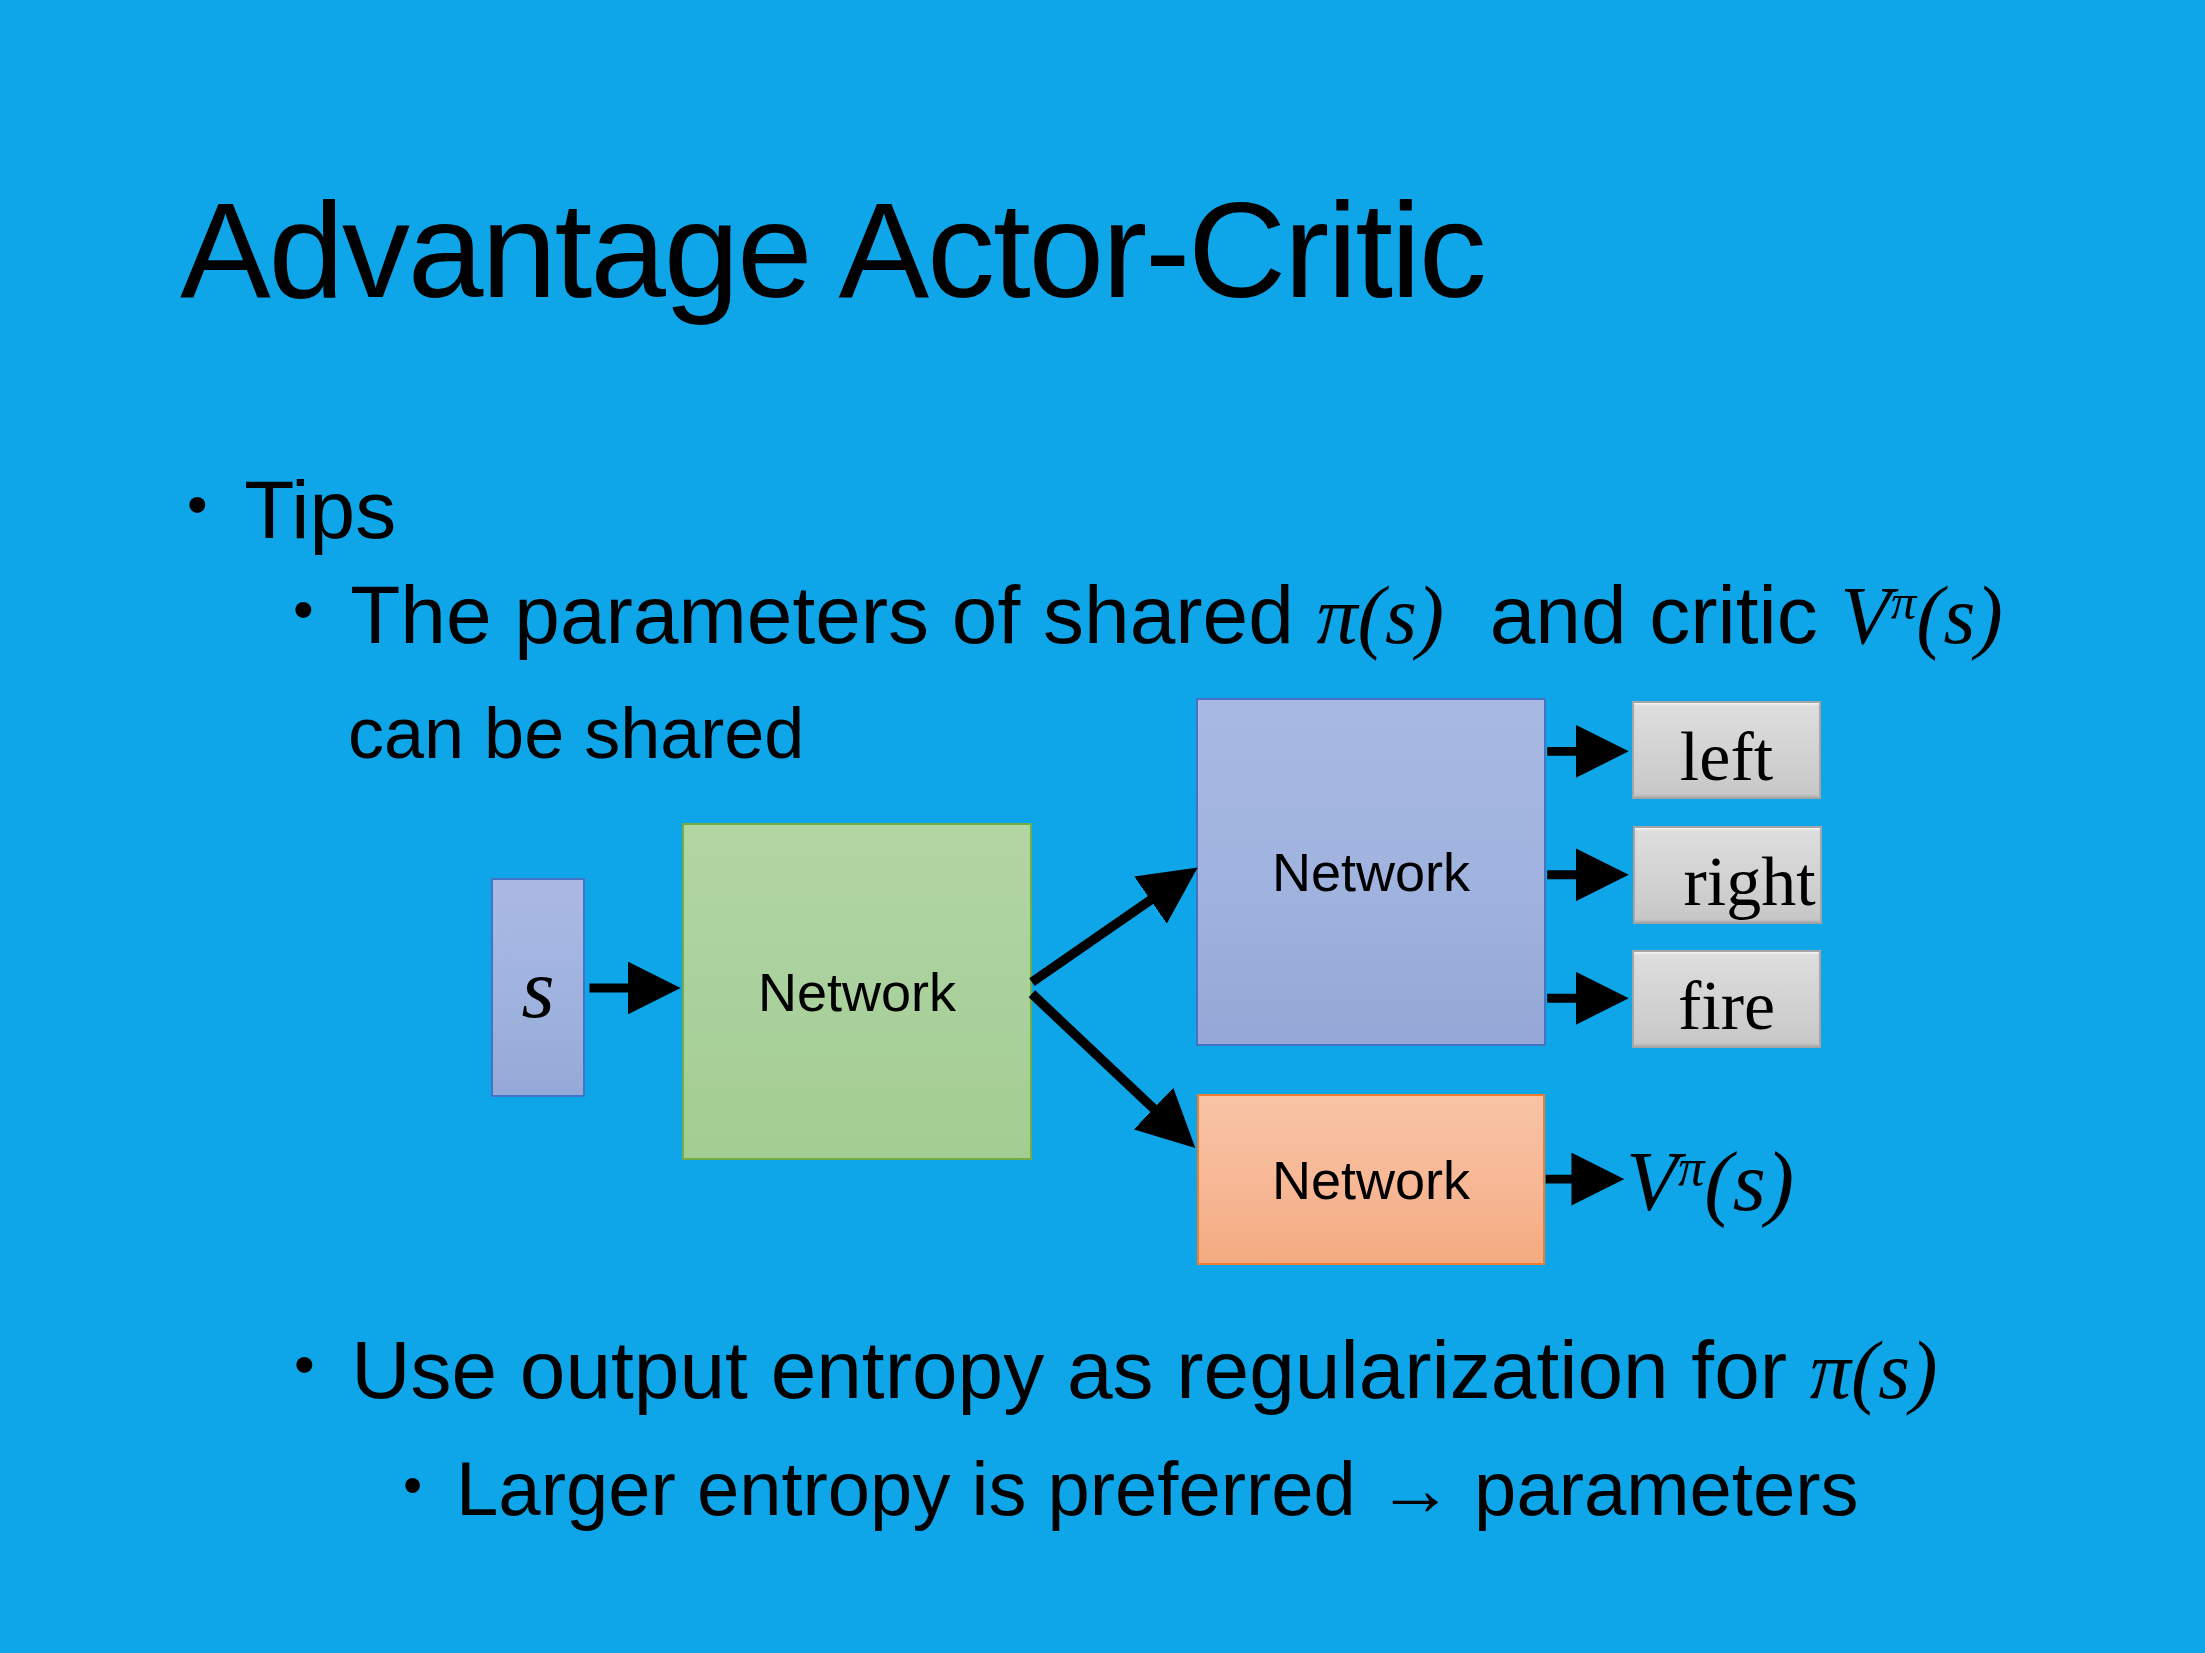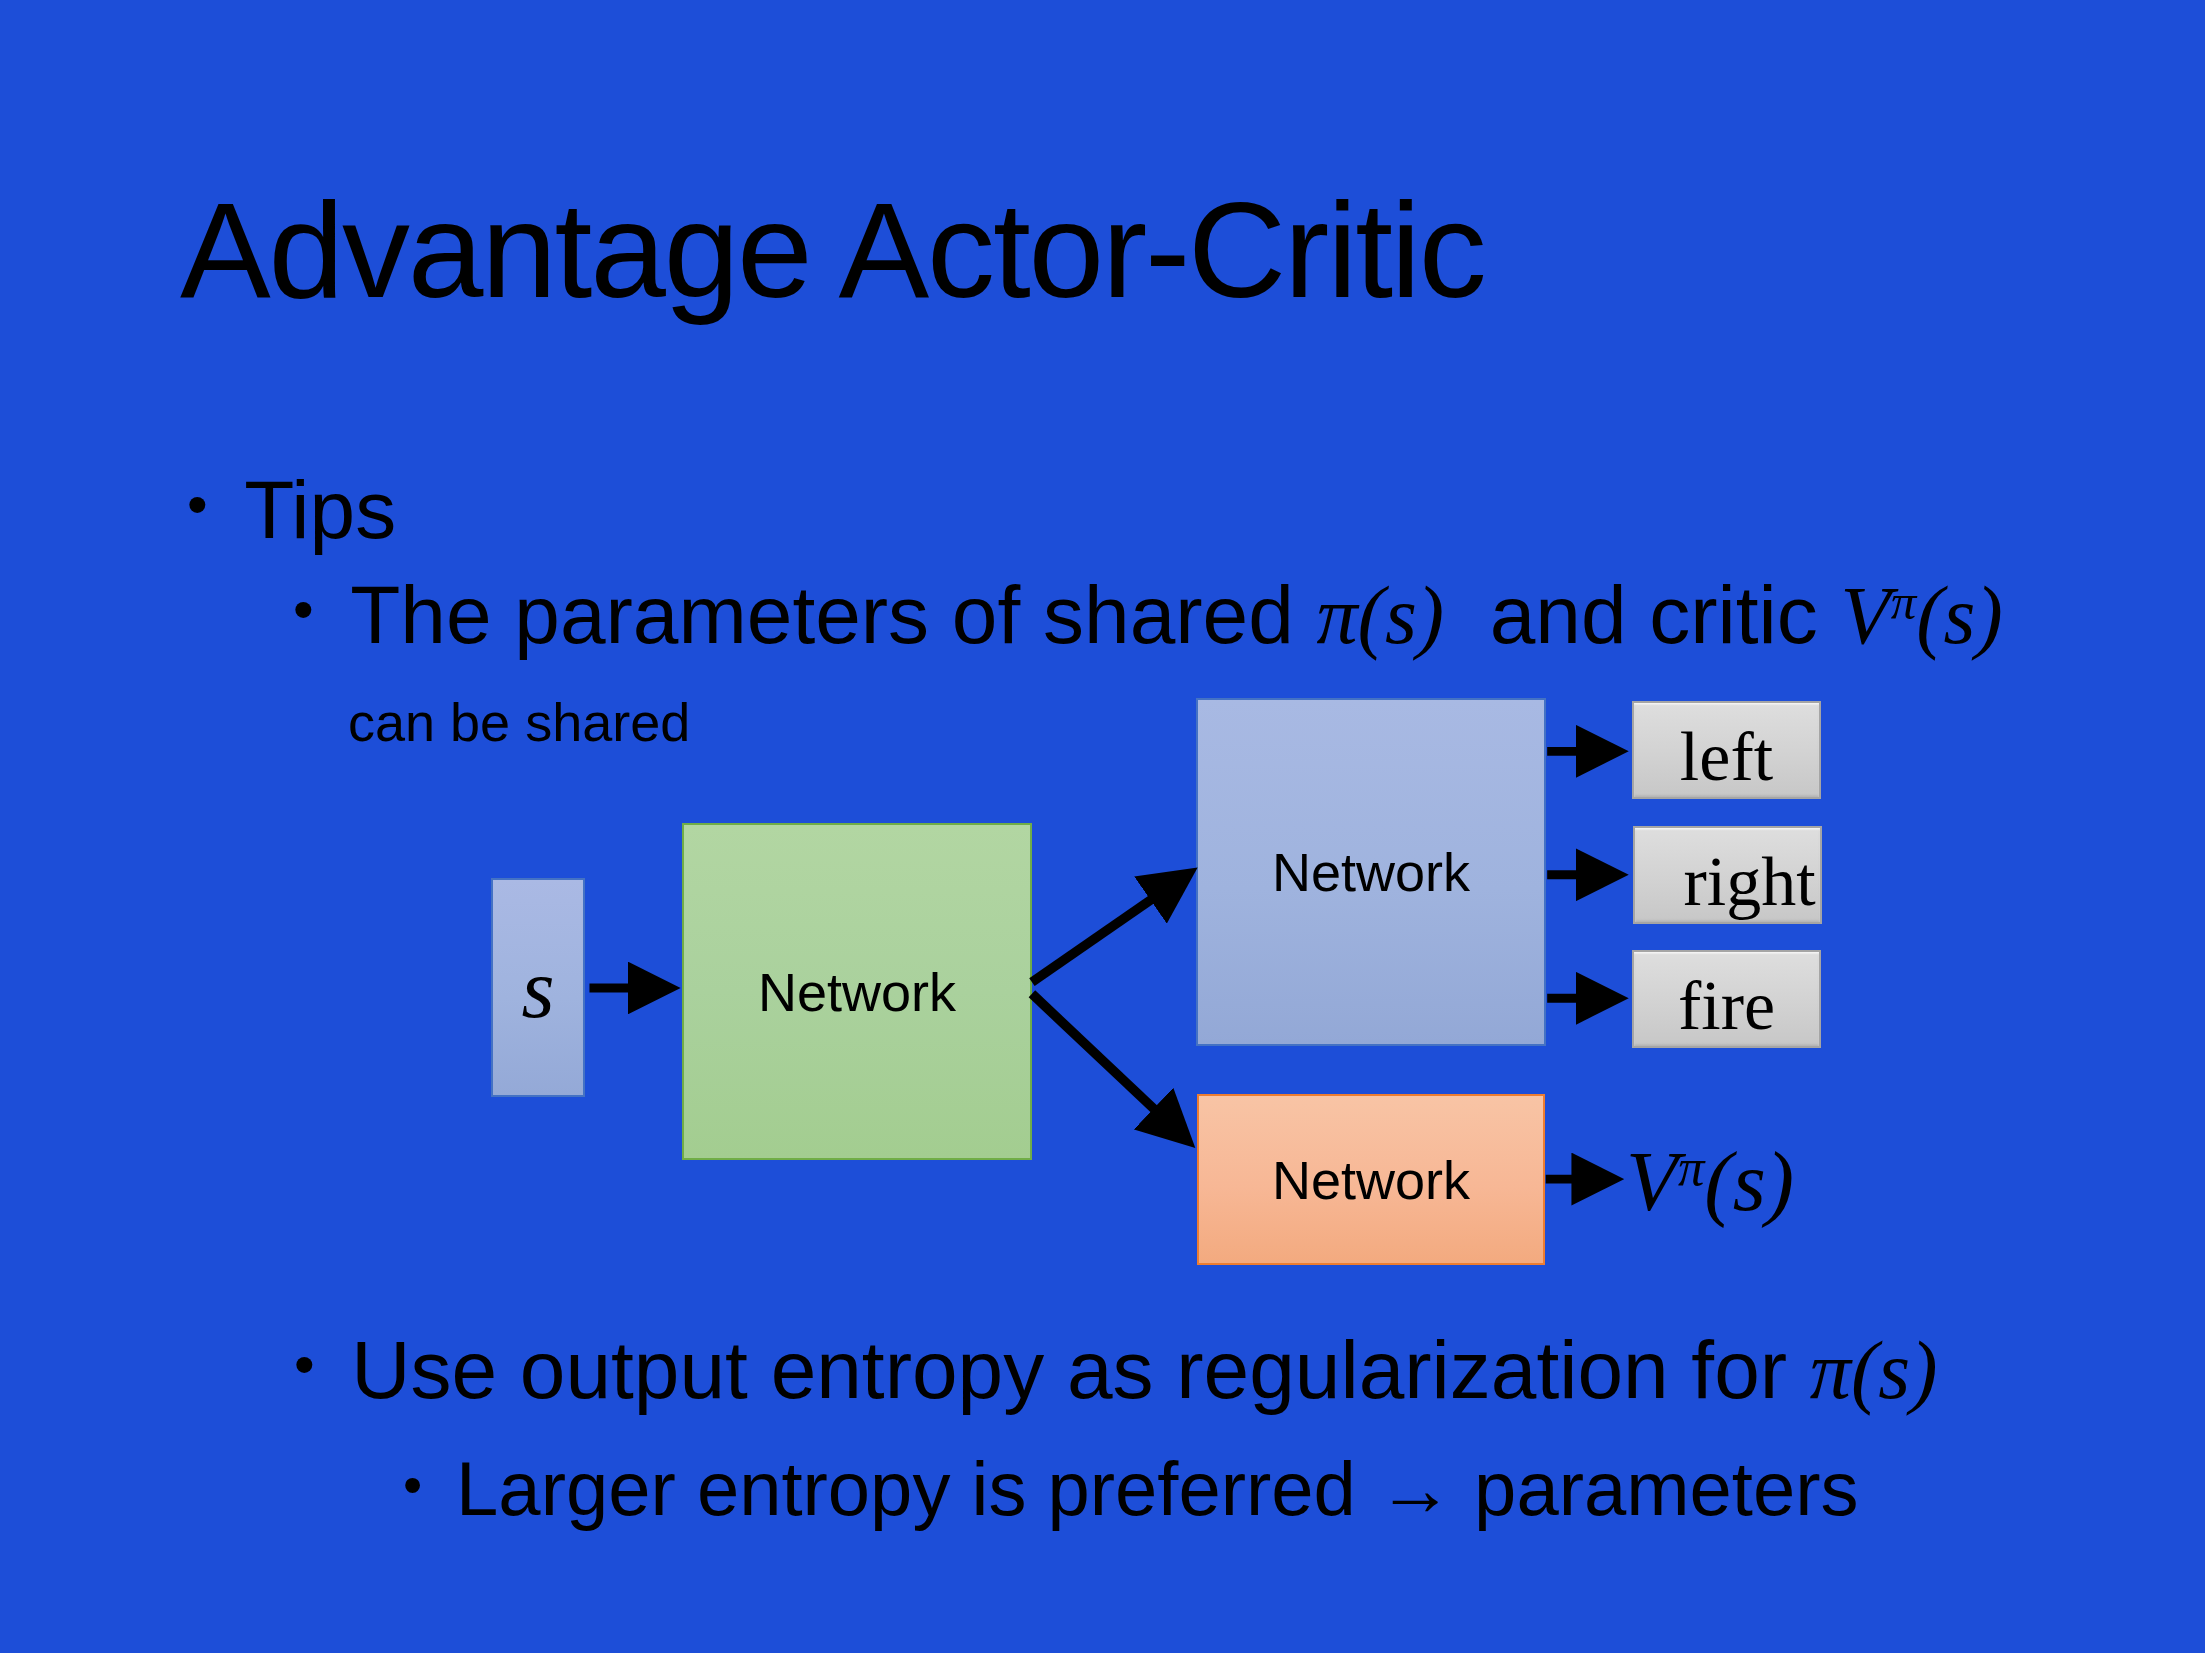--- a/index.html
+++ b/index.html
@@ -1,17 +1,17 @@
 <!DOCTYPE html>
 <html style="font-size:11.8px"><head>
 <meta charset="utf-8">
 <style>
   html,body{margin:0;padding:0;background:#ffffff;}
   body{width:2205px;height:1654px;position:relative;font-family:"Liberation Sans",sans-serif;color:#000;}
-  .slide{position:absolute;left:0;top:0;width:2205px;height:1654px;background:#1d4ed8;overflow:hidden;}
+  .slide{position:absolute;left:0;top:0;width:2205px;height:1654px;background:#0ea5e9;overflow:hidden;}
 
   .title{position:absolute;left:180px;top:176px;font-size:136px;letter-spacing:-2.2px;line-height:1.1;white-space:pre;}
 
   .line{position:absolute;display:flex;align-items:flex-start;line-height:1.18;}
   .line .bullet{font-size:0.72em;margin-right:0.62em;transform:translateY(0.16em);}
   .line .rich{white-space:pre;}
 
   .math{font-family:"Liberation Serif",serif;font-style:italic;}
   .sup{font-family:"Liberation Serif",serif;font-style:italic;font-size:0.62em;position:relative;top:-0.48em;}
 
@@ -56,21 +56,21 @@
   <div class="line" style="left:187px;top:462px;font-size:82px;">
     <span class="bullet">•</span>
     <span class="rich">Tips</span>
   </div>
 
   <div class="line" style="left:293px;top:567px;font-size:82px;">
     <span class="bullet">•</span>
     <span class="rich"><span>The parameters of shared </span><span class="math">π(s)</span><span>  and critic </span><span class="math">V</span><span class="sup">π</span><span class="math">(s)</span></span>
   </div>
 
-  <div class="line" style="left:348px;top:691px;font-size:54px;">
+  <div class="line" style="left:348px;top:691px;font-size:72px;">
     <span class="rich">can be shared</span>
   </div>
 
   <div>
 
     <div class="box state-box">
       <span class="lbl">s</span>
     </div>
 
     <div class="box shared-box">

